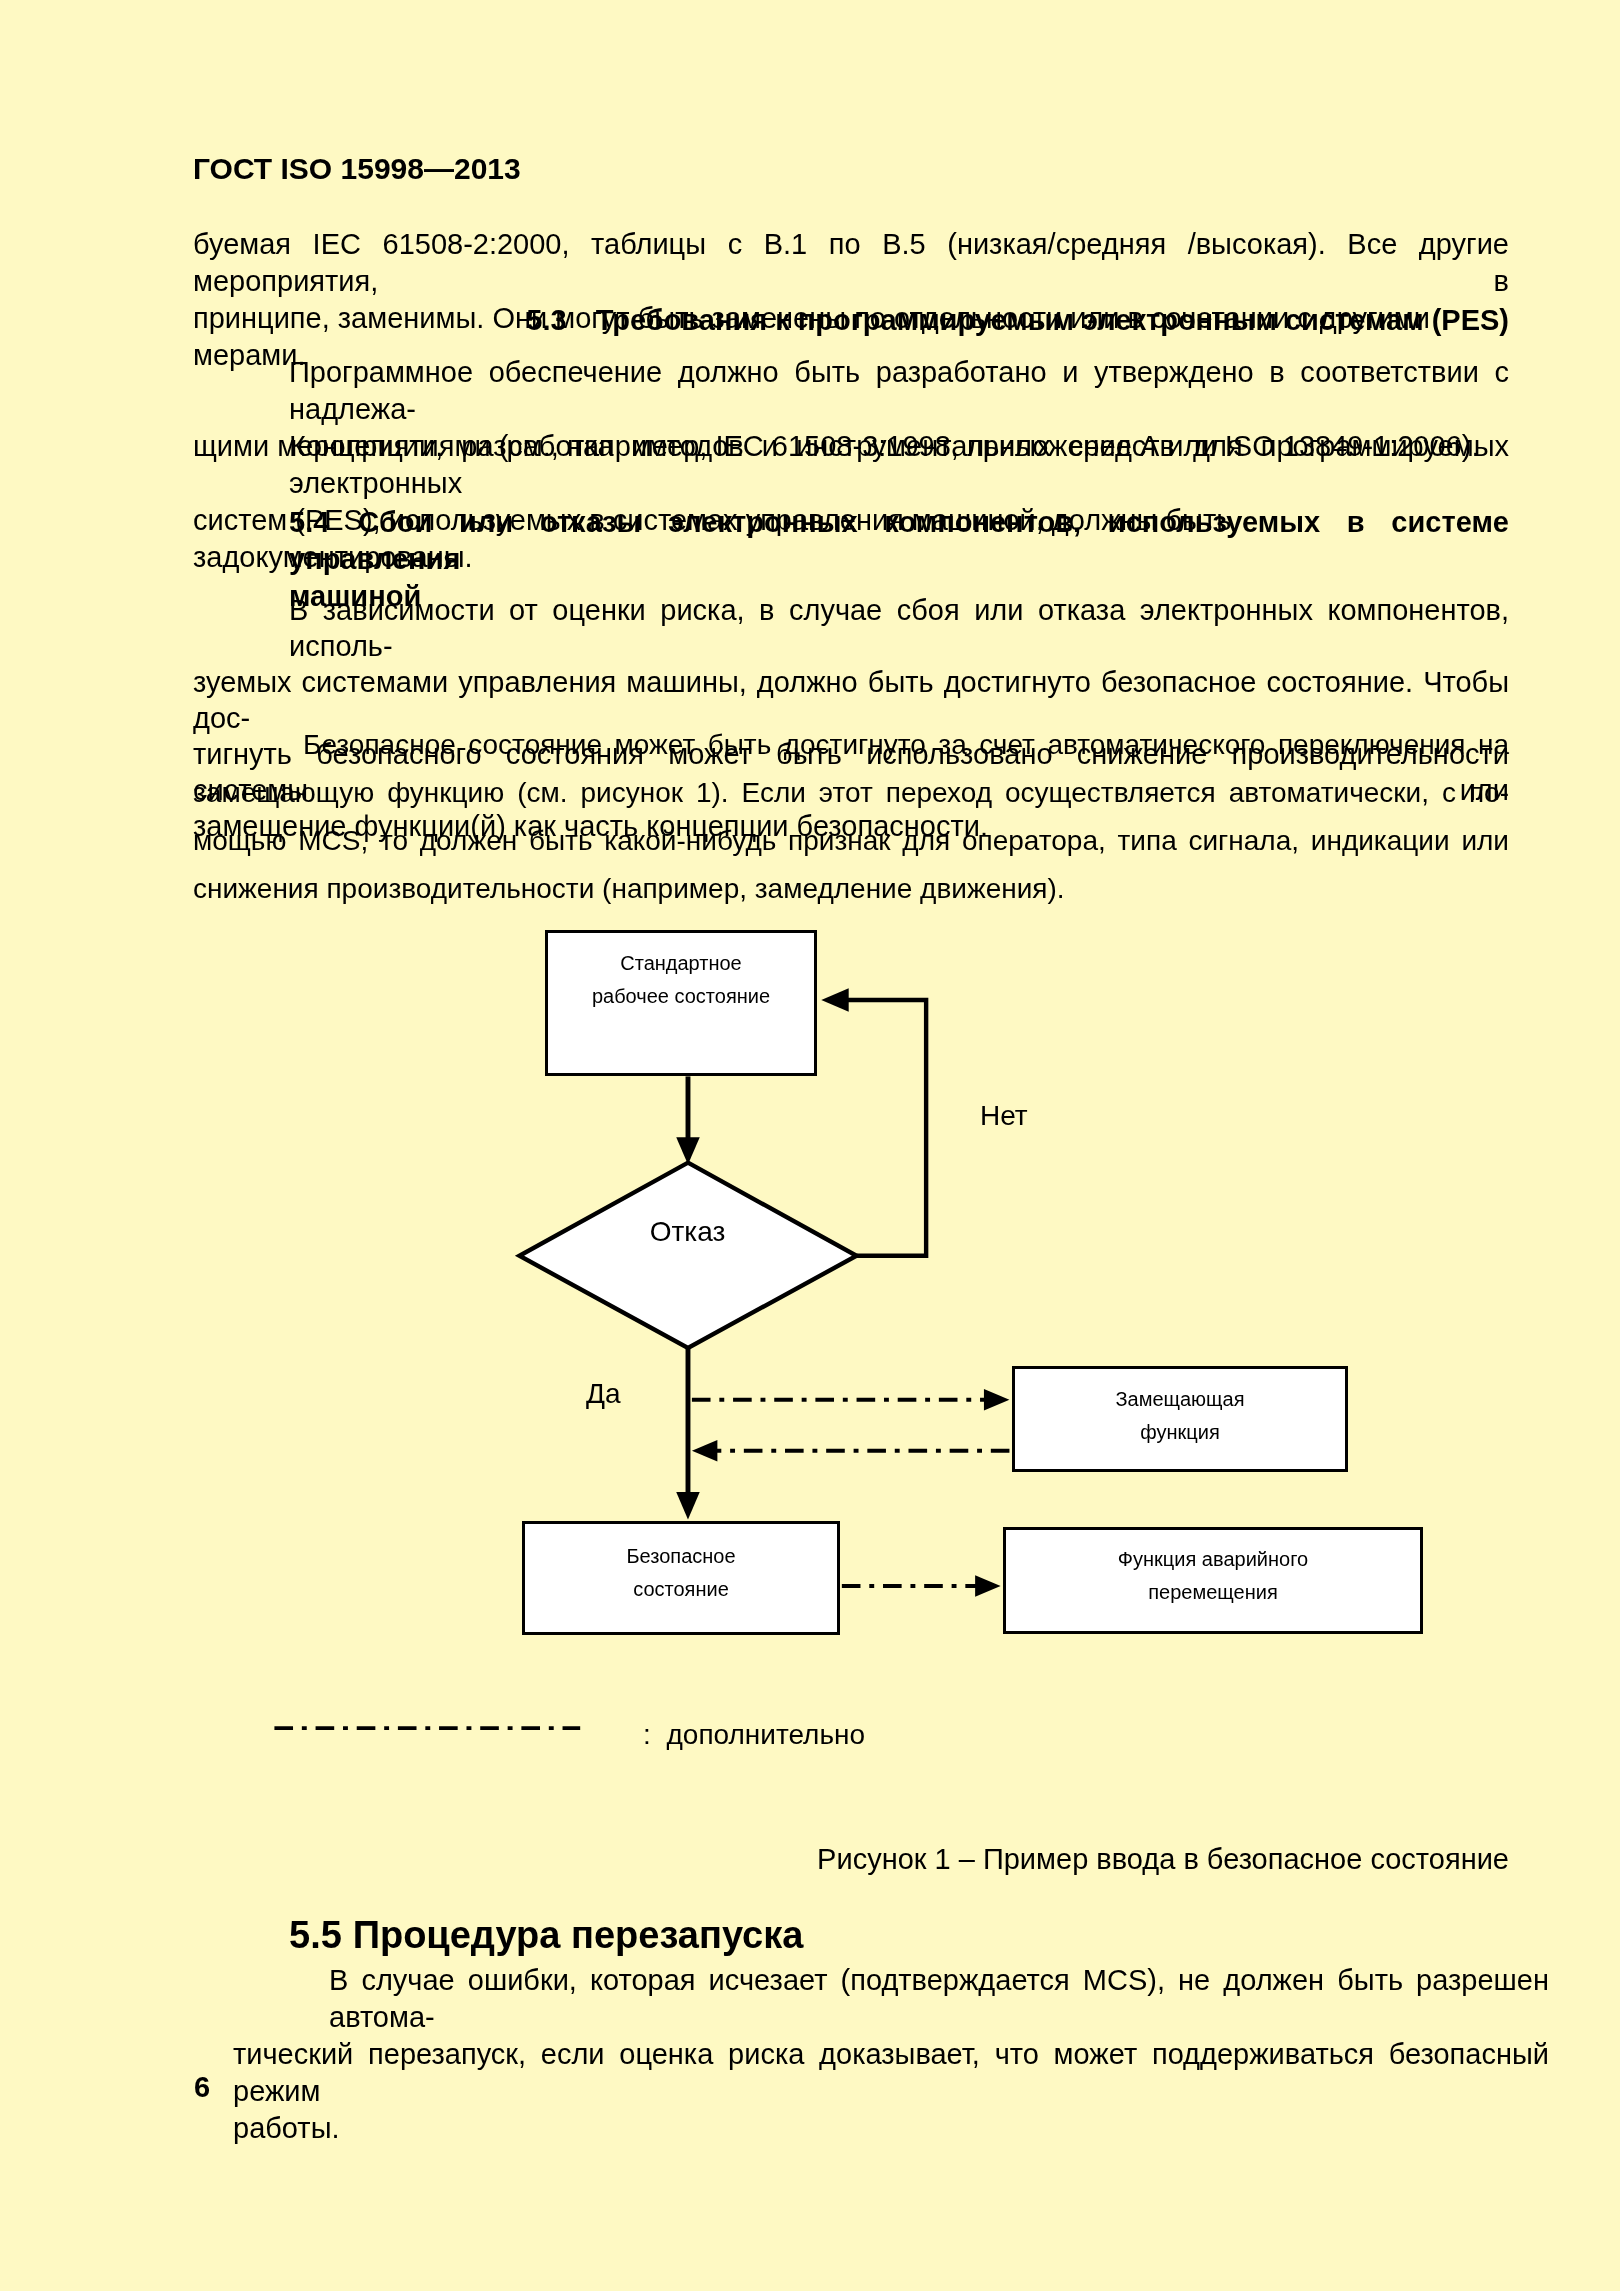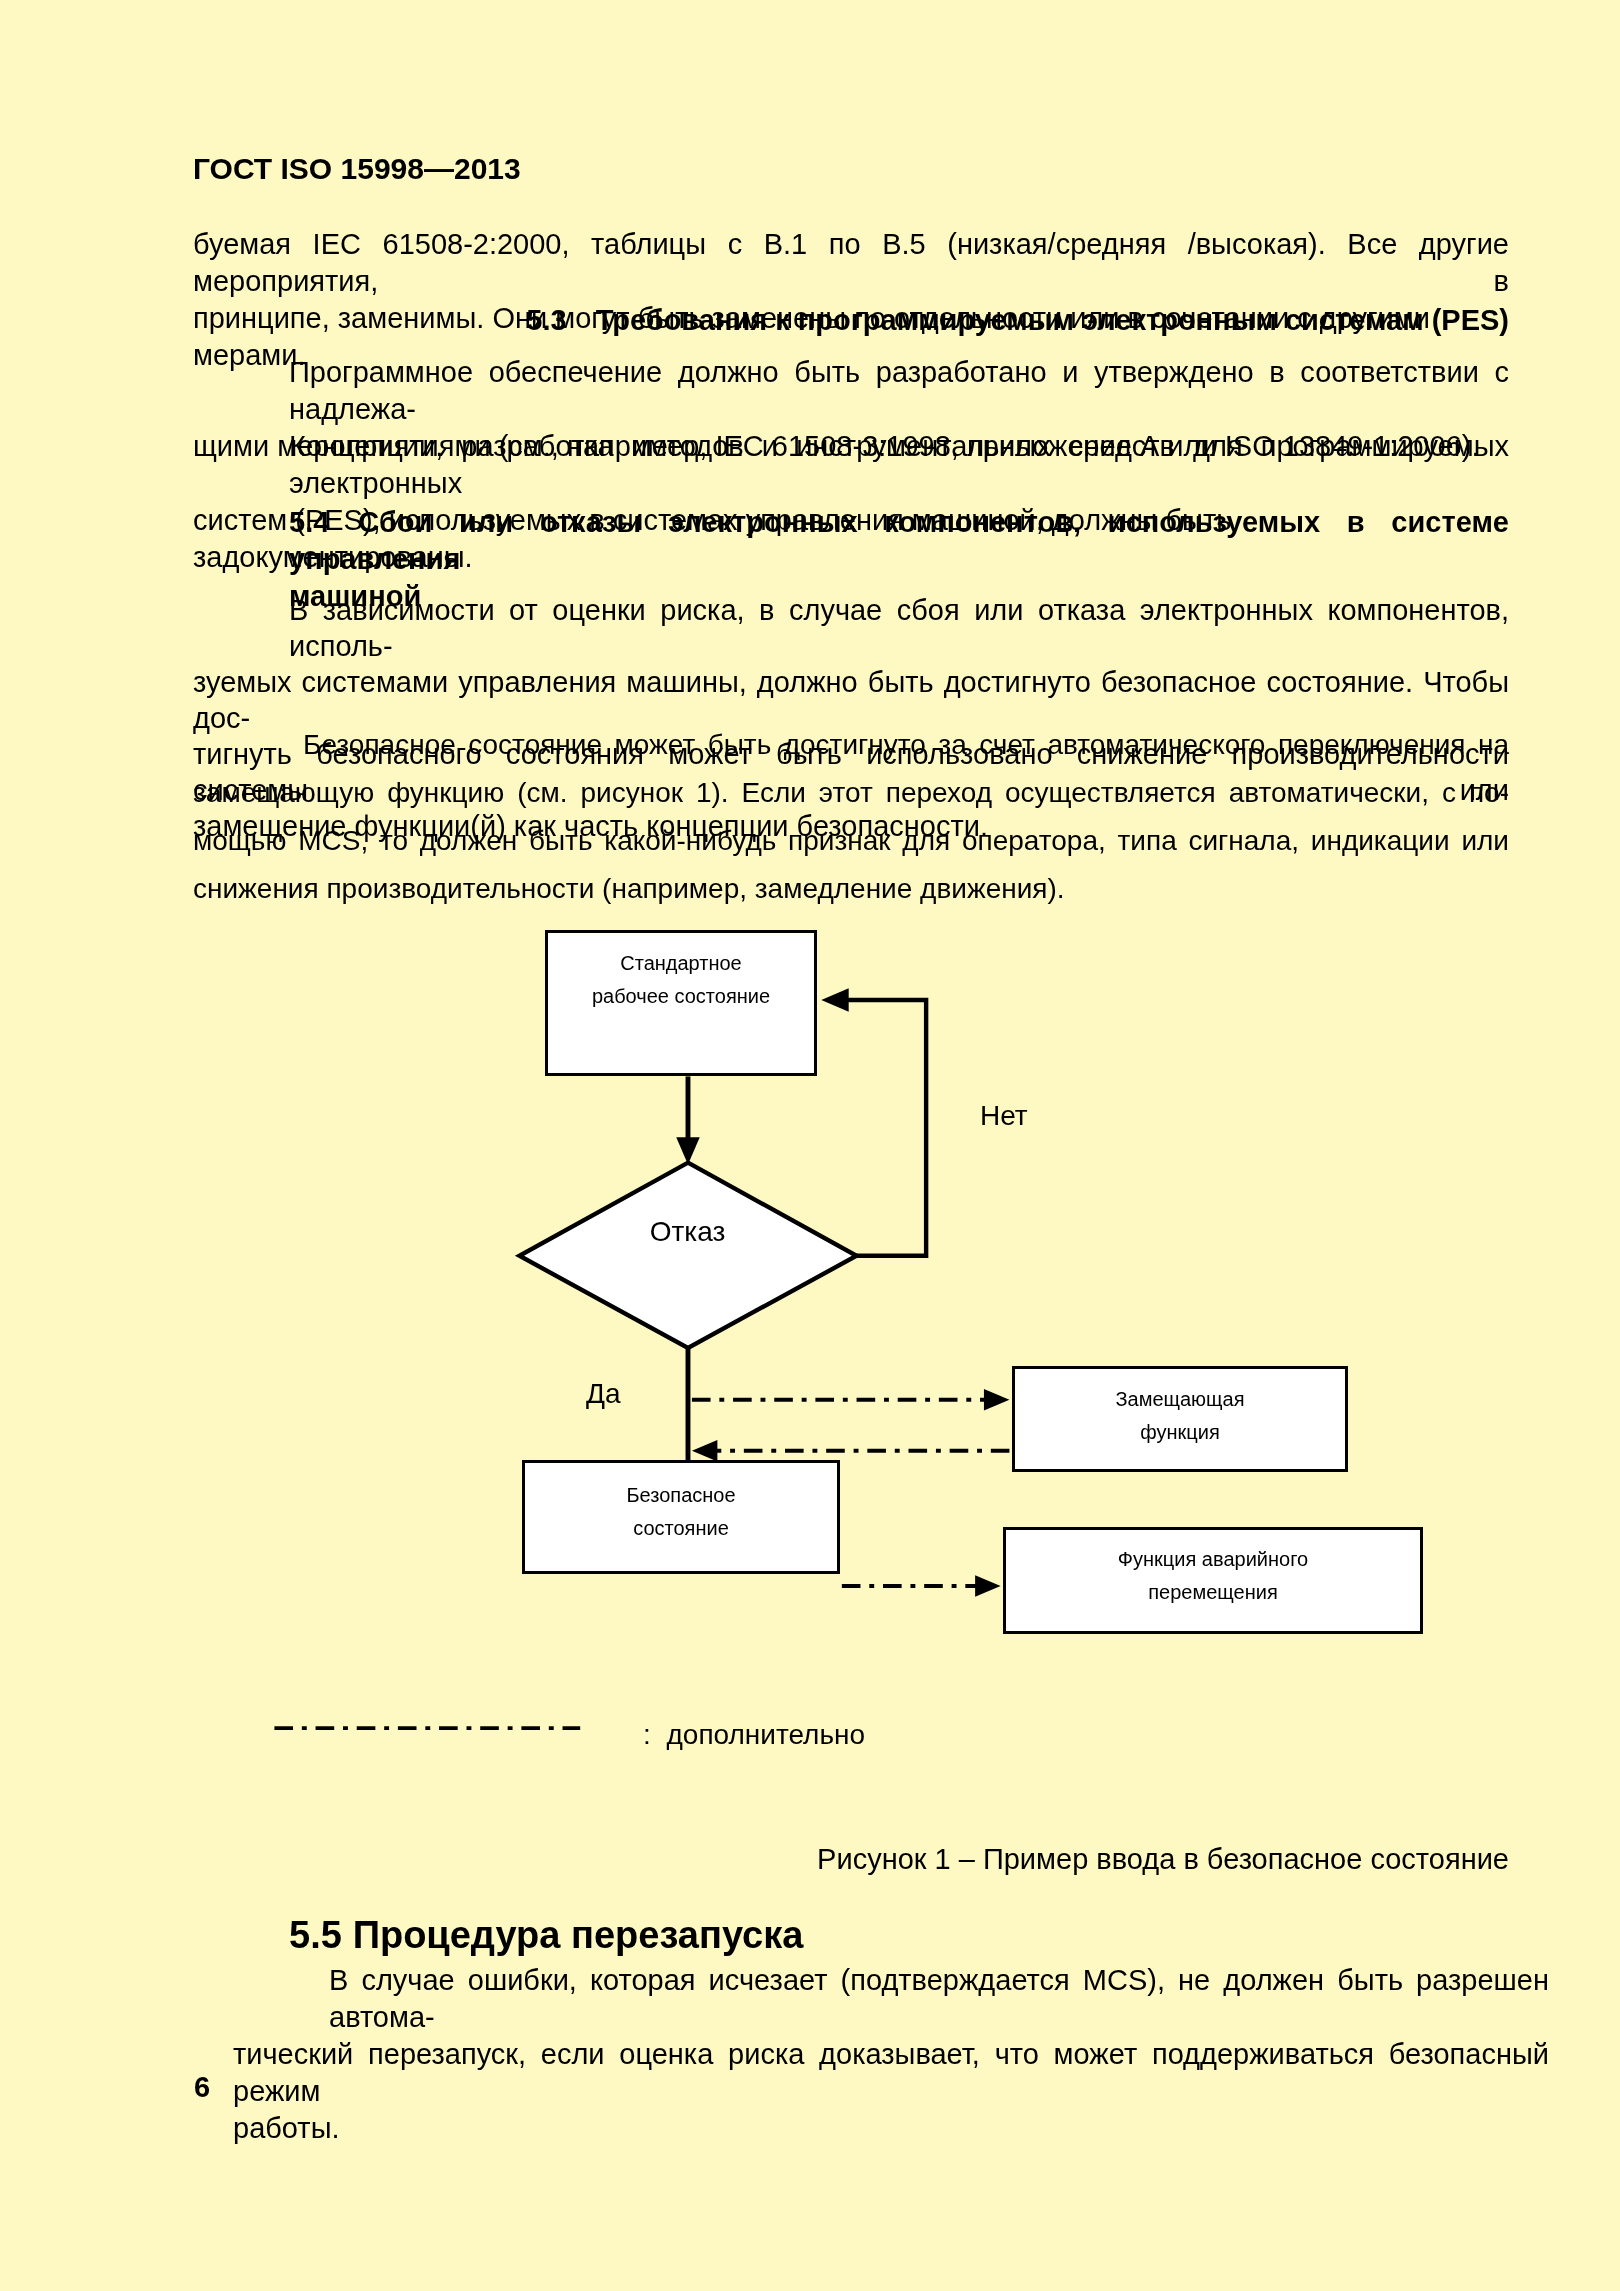--- a/index.html
+++ b/index.html
@@ -105,21 +105,21 @@
 
   <div class="fig-label" style="left:619px; top:1215px; width:137px; text-align:center;">Отказ</div>
 
   <div class="fig-label" style="left:980px; top:1099px;">Нет</div>
 
   <div class="fig-label" style="left:586px; top:1377px;">Да</div>
 
   <div class="fig-box" style="left:1012px; top:1366px; width:336px; height:106px; padding-top:13.7px;">Замещающая
 функция</div>
 
-  <div class="fig-box" style="left:522px; top:1460px; width:318px; height:114px; padding-top:15.7px;">Безопасное
+  <div class="fig-box" style="left:522px; top:1521px; width:318px; height:114px; padding-top:15.7px;">Безопасное
 состояние</div>
 
   <div class="fig-box" style="left:1003px; top:1527px; width:420px; height:107px; padding-top:12.7px;">Функция аварийного
 перемещения</div>
 
   <div class="fig-label" style="left:643px; top:1718px;">
     <span>:</span><span style="margin-left:15.7px;">дополнительно</span>
   </div>
 
   <div class="abs col caption" style="top:1843px;">Рисунок 1 – Пример ввода в безопасное состояние</div>

